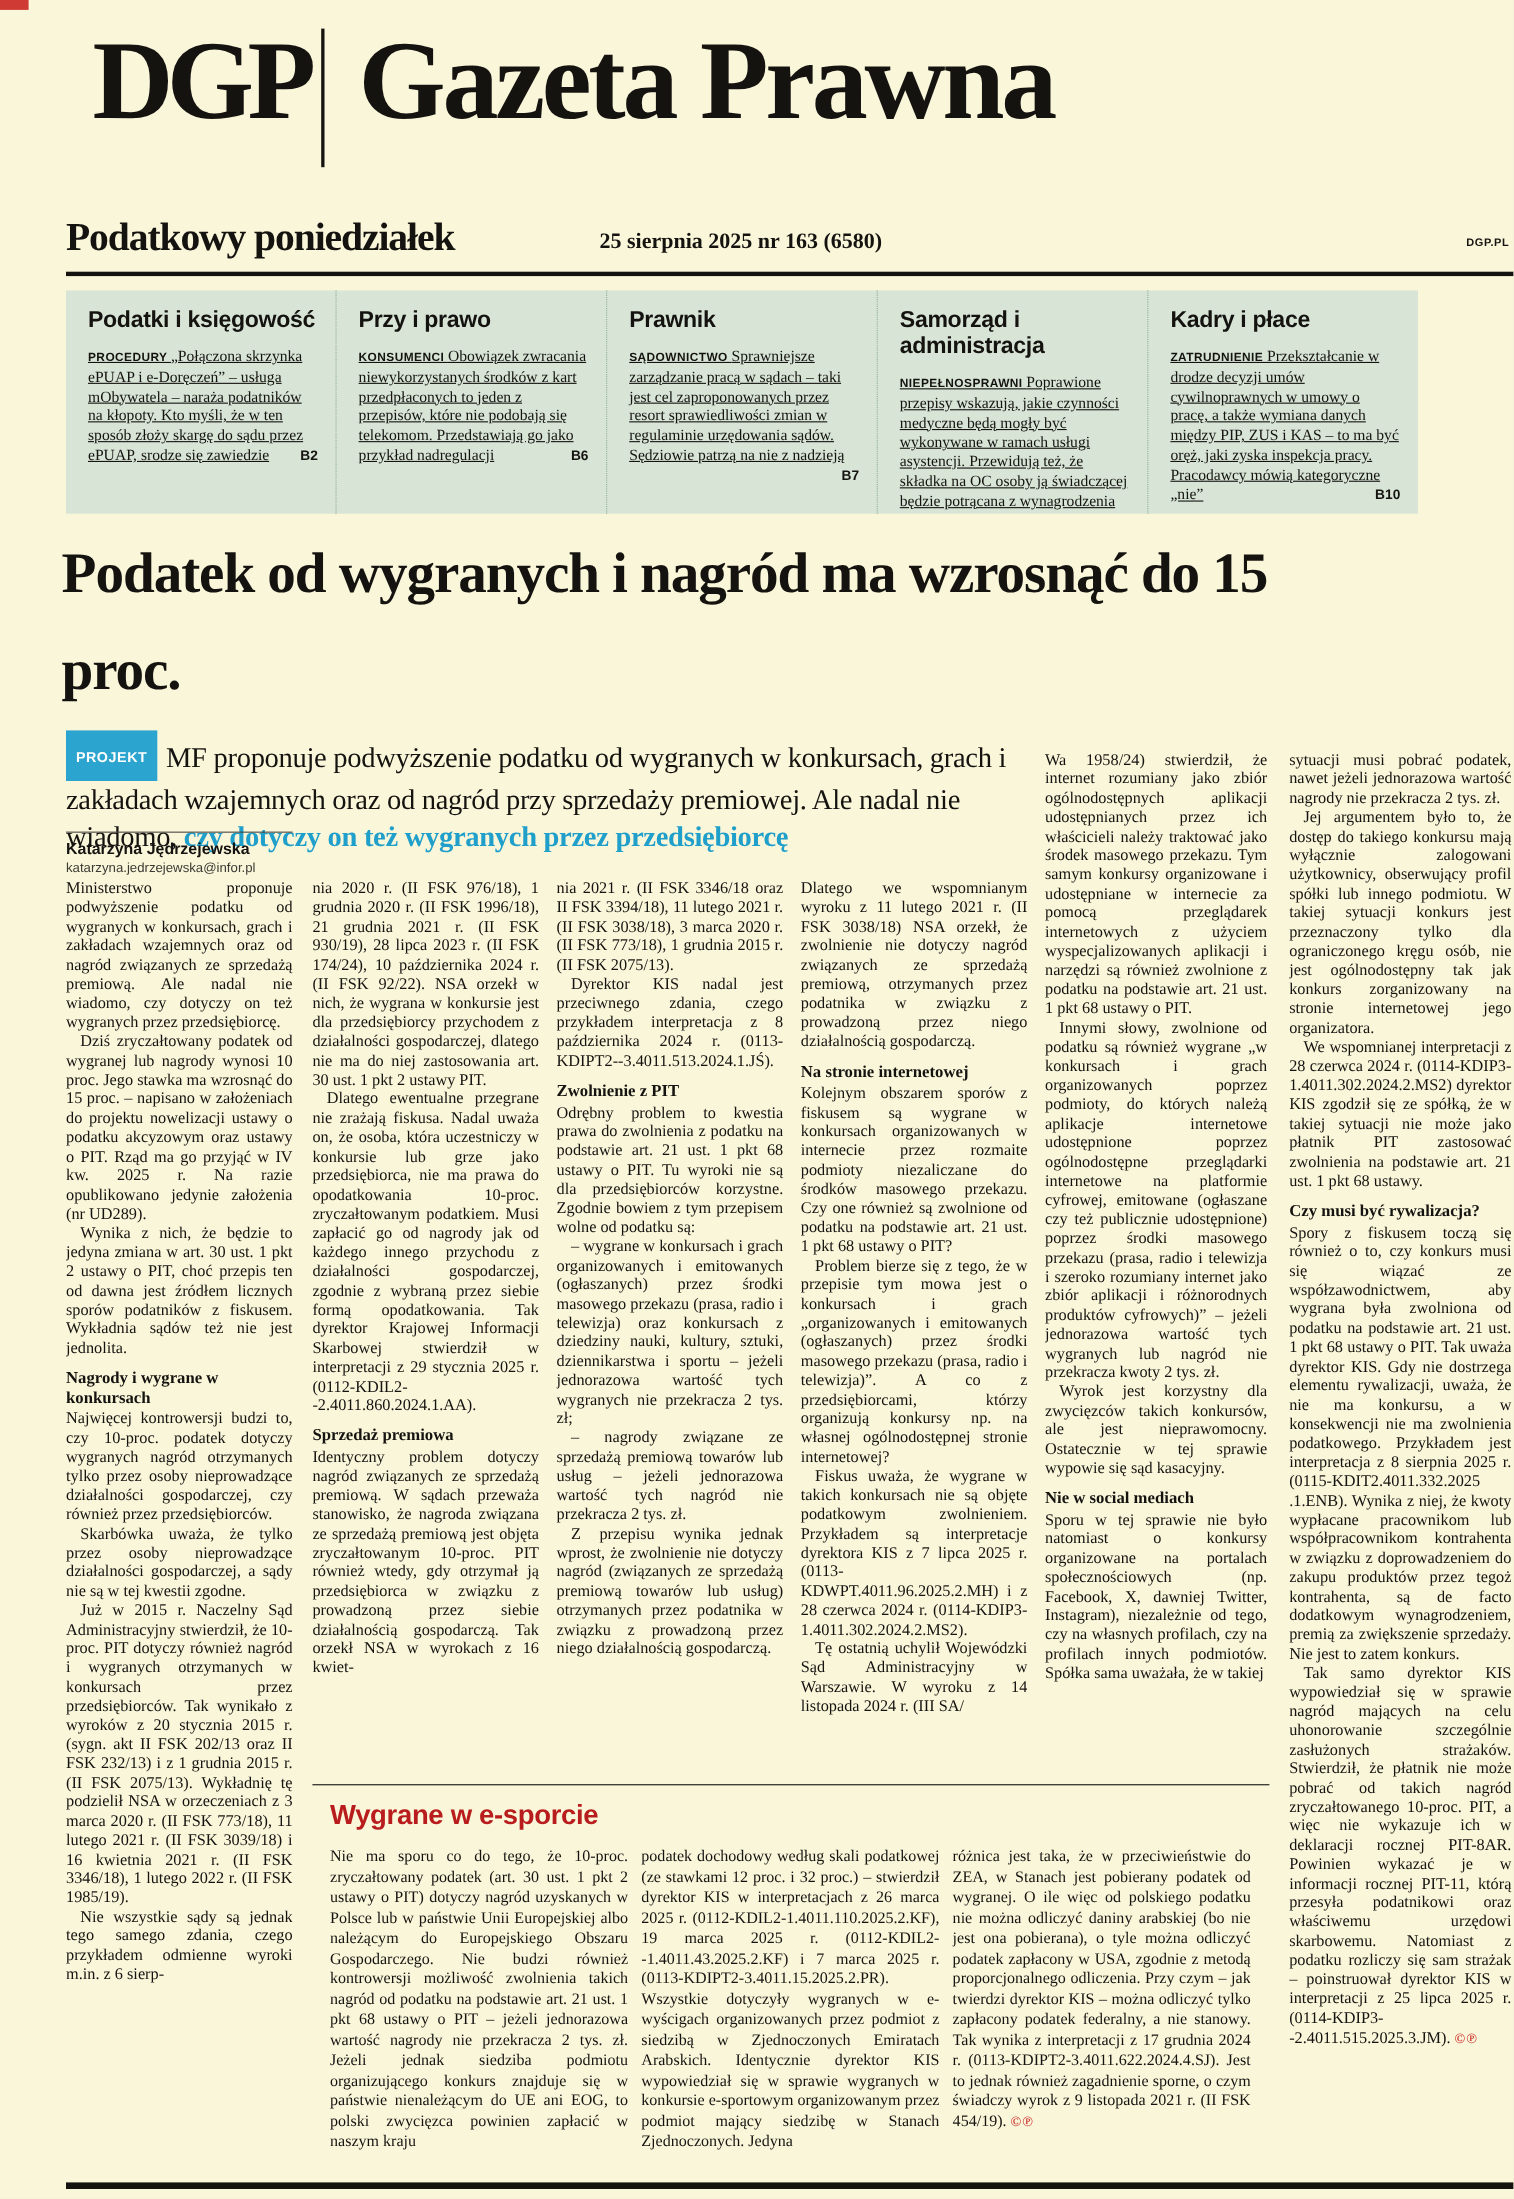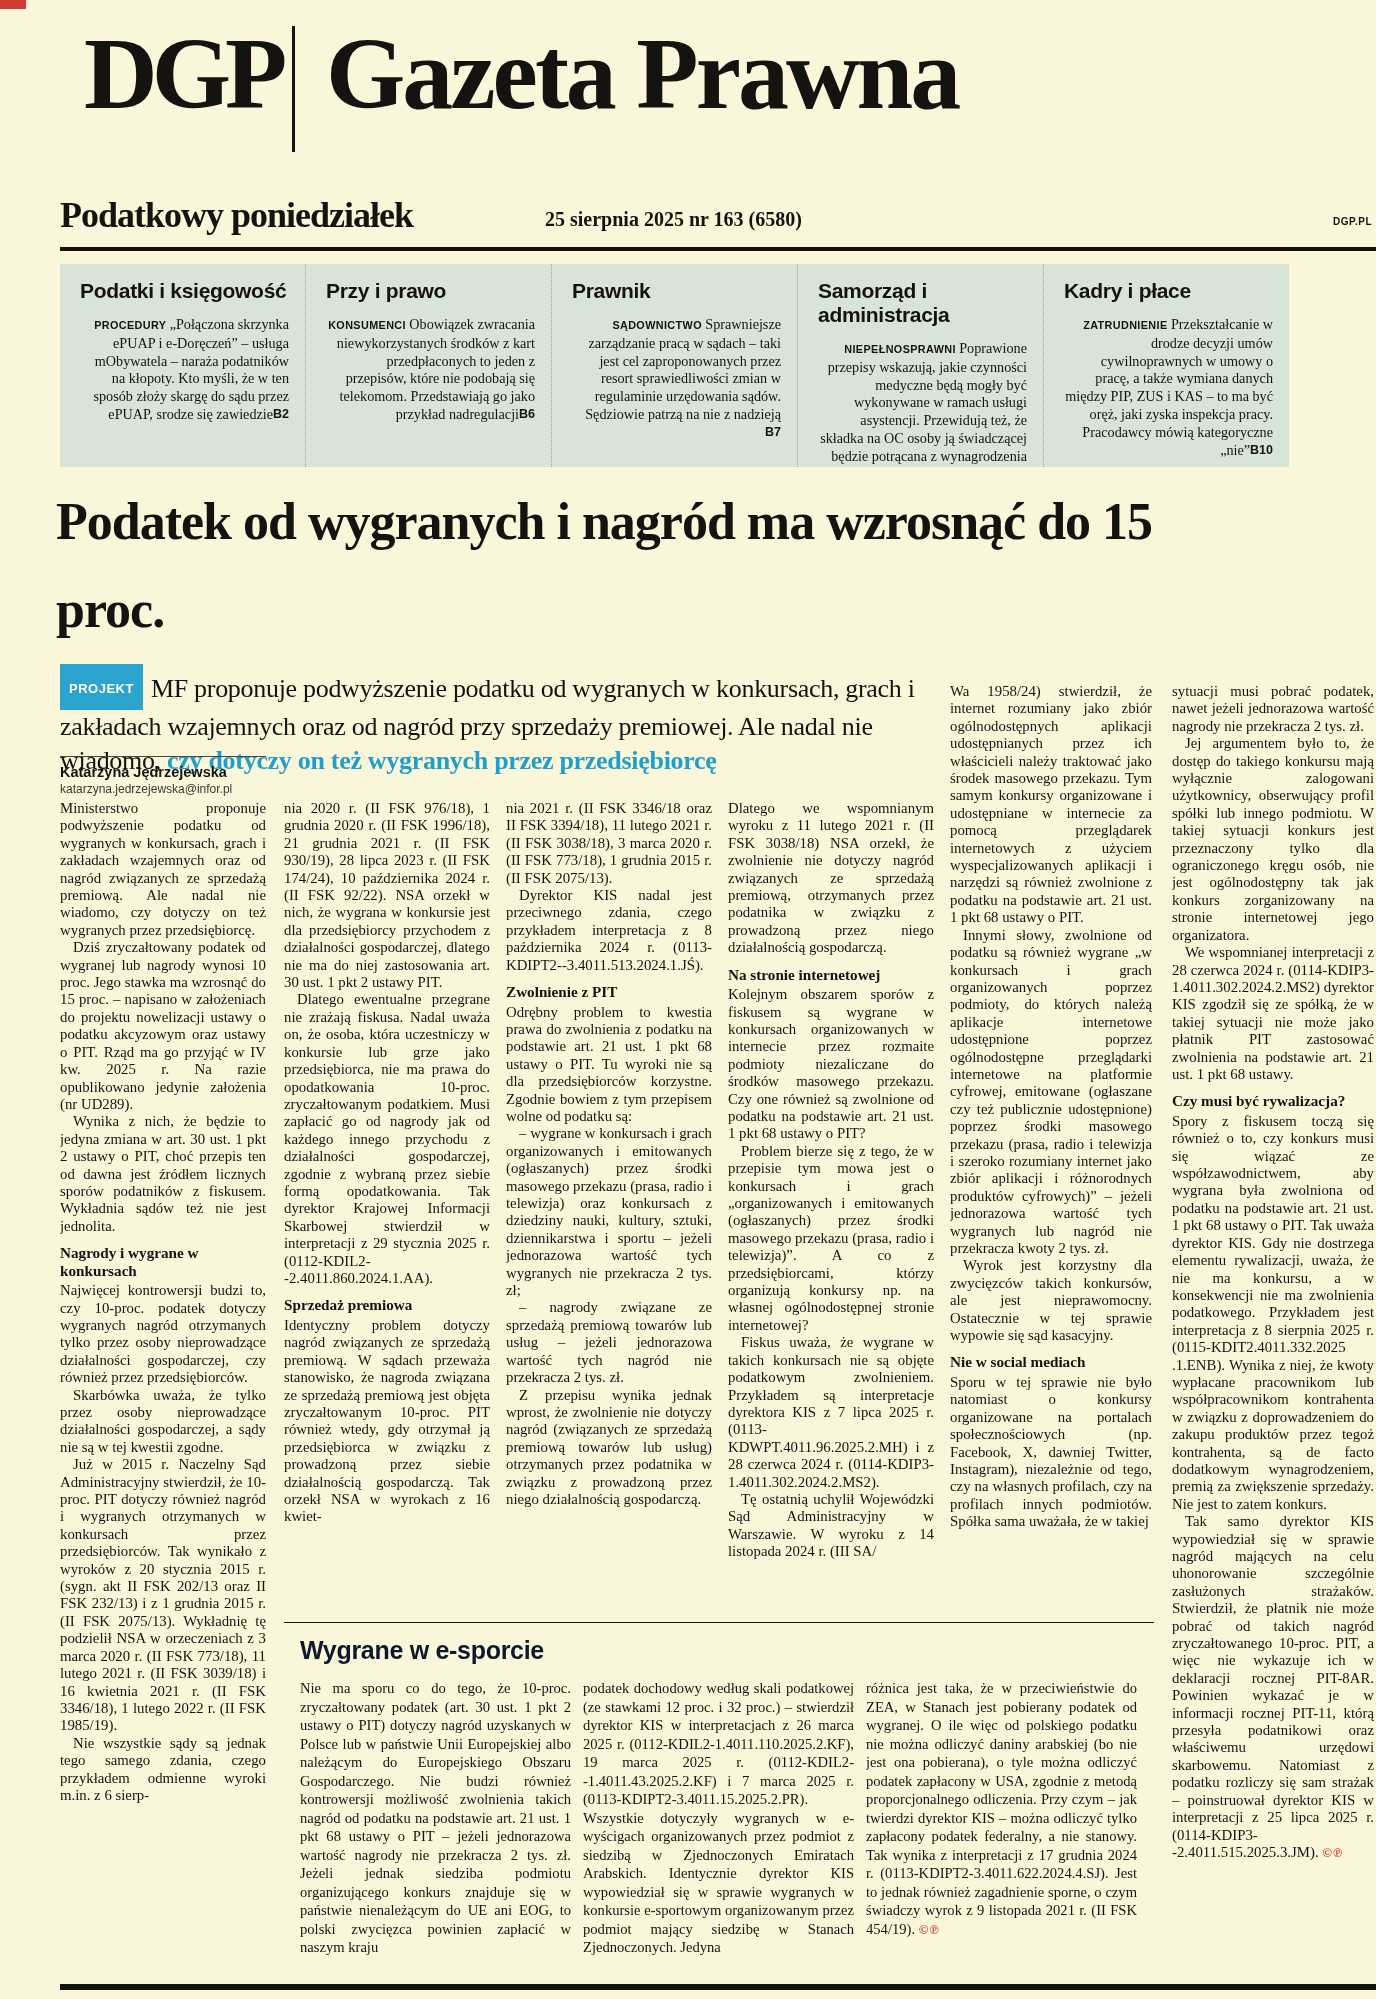--- a/index.html
+++ b/index.html
@@ -16,21 +16,21 @@
   .edition{left:60px;top:194px;font-size:36px;font-weight:bold;letter-spacing:-1px;white-space:nowrap;}
   .dateline{left:545px;top:208px;font-size:20px;font-weight:bold;white-space:nowrap;}
   .site{right:4px;top:216px;font-family:"Liberation Sans","DejaVu Sans",sans-serif;font-size:10px;font-weight:bold;letter-spacing:.5px;}
   .top-rule{left:60px;top:247px;width:1316px;height:4px;background:#151310;}
 
   
   .section-nav{left:60px;top:264px;width:1229px;height:203px;background:#d7e4d6;display:flex;box-sizing:border-box;}
   .nav-sec{flex:1 1 0;padding:15px 16px 10px 20px;box-sizing:border-box;overflow:hidden;}
   .nav-sec + .nav-sec{border-left:1px dotted #8fae97;}
   .nav-title{font-family:"Liberation Sans","DejaVu Sans",sans-serif;font-size:21px;font-weight:bold;letter-spacing:-.3px;margin:0 0 13px 0;}
-  .nav-text{font-size:14.2px;line-height:17.8px;margin:0;text-align:right;}
+  .nav-text{font-size:14.2px;line-height:17.8px;margin:0;text-align:left;text-decoration:underline;}
   .kicker{font-family:"Liberation Sans","DejaVu Sans",sans-serif;font-size:10.8px;font-weight:bold;letter-spacing:.4px;}
   .pageref{font-family:"Liberation Sans","DejaVu Sans",sans-serif;font-size:12.5px;font-weight:bold;float:right;}
 
   
   .headline{left:56px;top:478px;width:1160px;margin:0;font-size:52px;line-height:88px;font-weight:bold;letter-spacing:-1px;}
   .lead{left:60px;top:664px;width:905px;font-size:26px;line-height:34px;letter-spacing:-.3px;}
   .badge{display:inline-block;background:#2ba4cf;color:#fff;font-family:"Liberation Sans","DejaVu Sans",sans-serif;
          font-size:13px;font-weight:bold;letter-spacing:.5px;padding:8px 9px 4px;vertical-align:4px;margin-right:8px;}
   .lead-hl{color:#1f9fca;font-weight:bold;}
 
@@ -42,21 +42,21 @@
 
   
   .body-col{overflow:hidden;font-size:14.8px;line-height:17.4px;text-align:justify;hyphens:auto;-webkit-hyphens:auto;}
   .para{margin:0;}
   .ind{text-indent:13px;}
   .subhead{font-weight:bold;font-size:15.2px;line-height:17.5px;margin:9px 0 3px;text-align:left;}
   .endmark{color:#d03a34;font-weight:bold;font-size:13px;letter-spacing:1px;white-space:nowrap;}
 
   
   .esport-box{left:284px;top:1622px;width:870px;height:362px;border-top:1px solid #151310;box-sizing:border-box;}
-  .esport-title{position:absolute;left:16px;top:13px;color:#0f172a;font-family:"Liberation Sans","DejaVu Sans",sans-serif;
+  .esport-title{position:absolute;left:16px;top:13px;color:#b91c1c;font-family:"Liberation Sans","DejaVu Sans",sans-serif;
                 font-size:25px;font-weight:bold;letter-spacing:-.3px;}
   .esport-col{position:absolute;top:56px;width:271px;height:296px;overflow:hidden;
               font-size:14.6px;line-height:18.5px;text-align:justify;hyphens:auto;-webkit-hyphens:auto;}
 
   .bottom-rule{left:60px;top:1984px;width:1316px;height:6px;background:#151310;}
 </style>
 </head>
 <body>
 
 <div class="page">

